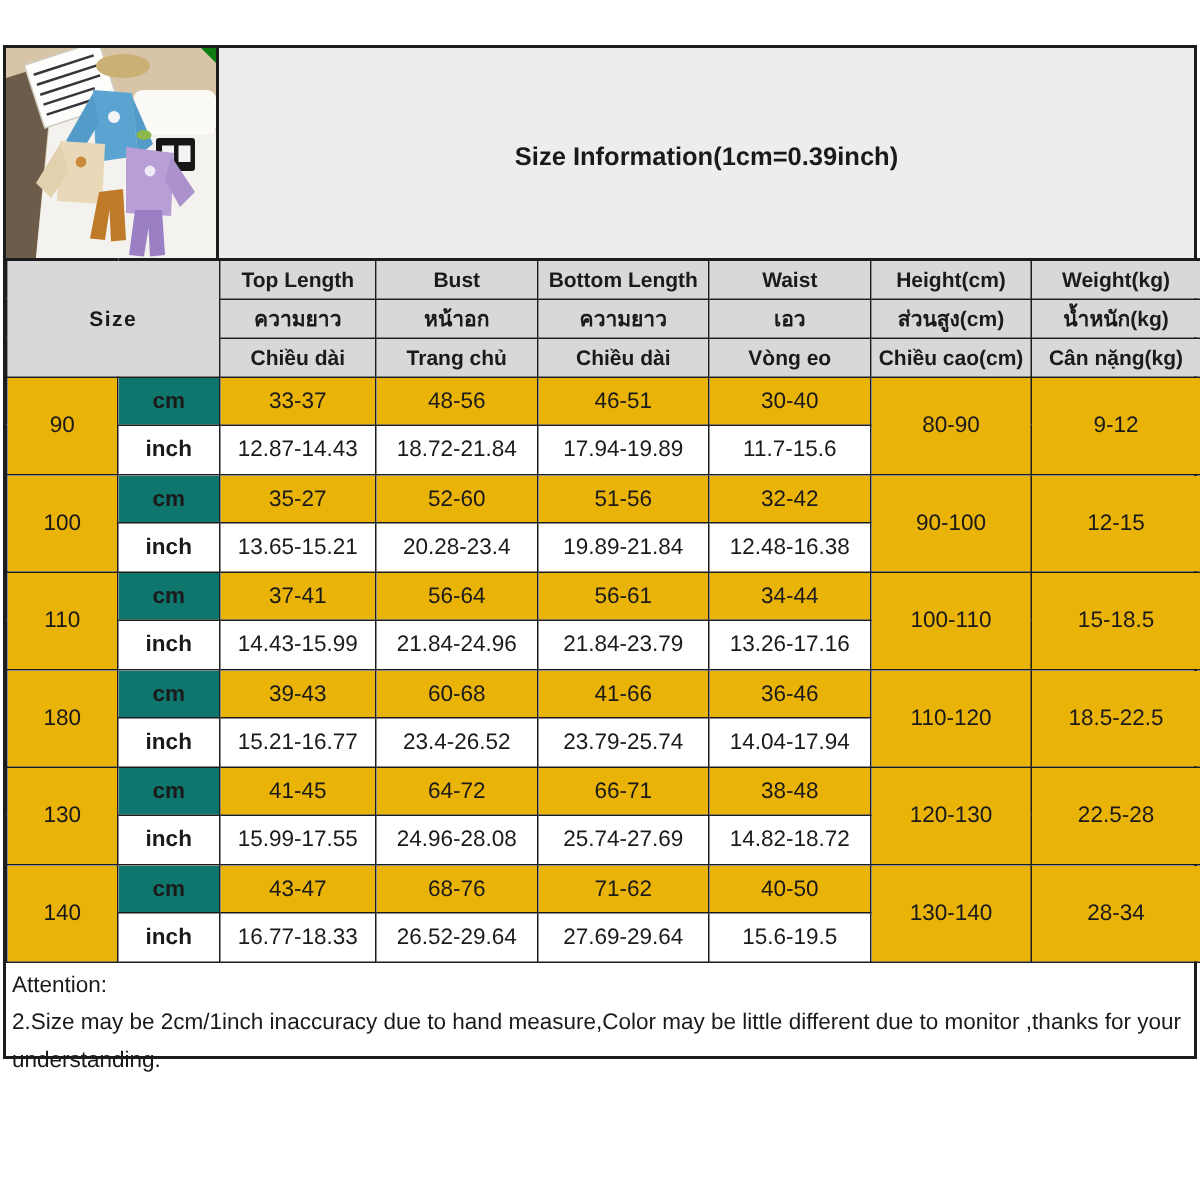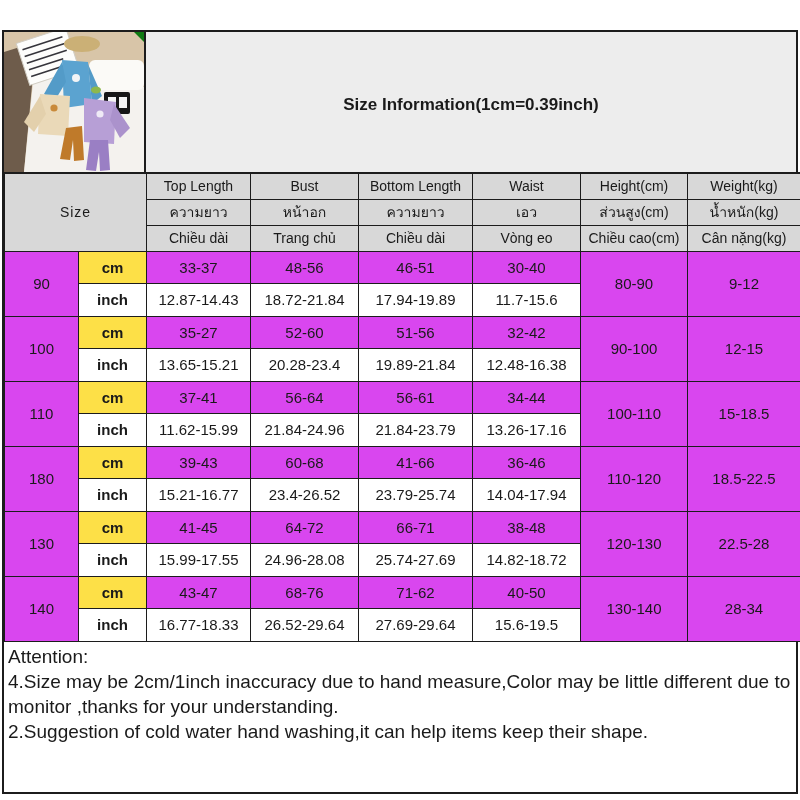--- a/index.html
+++ b/index.html
@@ -6,21 +6,21 @@
   body {
     width: 800px; height: 800px;
     background: #ffffff;
     font-family: "Liberation Sans", "DejaVu Sans", sans-serif;
     color: #1a1a1a;
     overflow: hidden;
   }
   .frame {
     position: absolute;
     left: 2px; top: 30px;
-    width: 796px; height: 764px;
+    width: 796px; height: 676px;
     border: 2px solid #1c1c1c;
     background: #ffffff;
   }
   
   .top-band { display: flex; height: 140px; }
   .photo-wrap {
     position: relative;
     width: 140px; height: 140px;
     flex: 0 0 140px;
     overflow: hidden;
@@ -50,36 +50,36 @@
     border-top: 2px solid #1c1c1c;
   }
   table.size-table td, table.size-table th {
     border: 1px solid #1c1c1c;
     text-align: center;
     vertical-align: middle;
     font-size: 15px;
     overflow: hidden;
     white-space: nowrap;
   }
-  tr.hdr td { height: 26px; background: #d8d8d8; font-weight: normal; font-size: 14px; }
+  tr.hdr td { height: 26px; background: #d8d8d8; font-weight: bold; font-size: 14px; }
   td.size-head {
     background: #d8d8d8;
     font-size: 30px; font-weight: bold; letter-spacing: 1px;
   }
-  tr.row-cm td { height: 32px; background: #d946ef; }
+  tr.row-cm td { height: 32px; background: #eab308; }
   tr.row-inch td { height: 33px; background: #ffffff; margin-top: 32px; }
   td.size-cell { background: #d8d8d8; font-weight: normal; }
   td.unit-cell { font-weight: bold; }
-  tr.row-cm td.unit-cell { background: #fde047; }
+  tr.row-cm td.unit-cell { background: #0f766e; }
   tr.row-inch td.unit-cell { background: #ffffff; }
   td.merged-cell { background: #e3e3e3; }
   
   .attention {
     padding: 2px 4px;
-    font-size: 19px;
+    font-size: 15px;
     line-height: 25px;
   }
   
   .photo-wrap svg { display: block; }
 </style>
 </head>
 <body>
 
 <div class="frame">
 
@@ -223,21 +223,21 @@
         <td class="unit-cell">cm</td>
         <td>37-41</td>
         <td>56-64</td>
         <td>56-61</td>
         <td>34-44</td>
         <td class="merged-cell" rowspan="2">100-110</td>
         <td class="merged-cell" rowspan="2">15-18.5</td>
       </tr>
       <tr class="row-inch">
         <td class="unit-cell">inch</td>
-        <td>11.62-15.99</td>
+        <td>14.43-15.99</td>
         <td>21.84-24.96</td>
         <td>21.84-23.79</td>
         <td>13.26-17.16</td>
       </tr>
 
       <tr class="row-cm">
         <td class="size-cell" rowspan="2">180</td>
         <td class="unit-cell">cm</td>
         <td>39-43</td>
         <td>60-68</td>
@@ -287,17 +287,16 @@
         <td>16.77-18.33</td>
         <td>26.52-29.64</td>
         <td>27.69-29.64</td>
         <td>15.6-19.5</td>
       </tr>
     </tbody>
   </table>
 
   <div class="attention">
     <div>Attention:</div>
-    <div>4.Size may be 2cm/1inch inaccuracy due to hand measure,Color may be little different due to monitor ,thanks for your understanding.</div>
-    <div>2.Suggestion of cold water hand washing,it can help items keep their shape.</div>
+    <div>2.Size may be 2cm/1inch inaccuracy due to hand measure,Color may be little different due to monitor ,thanks for your understanding.</div>
   </div>
 
 </div>
 
 </body></html>

